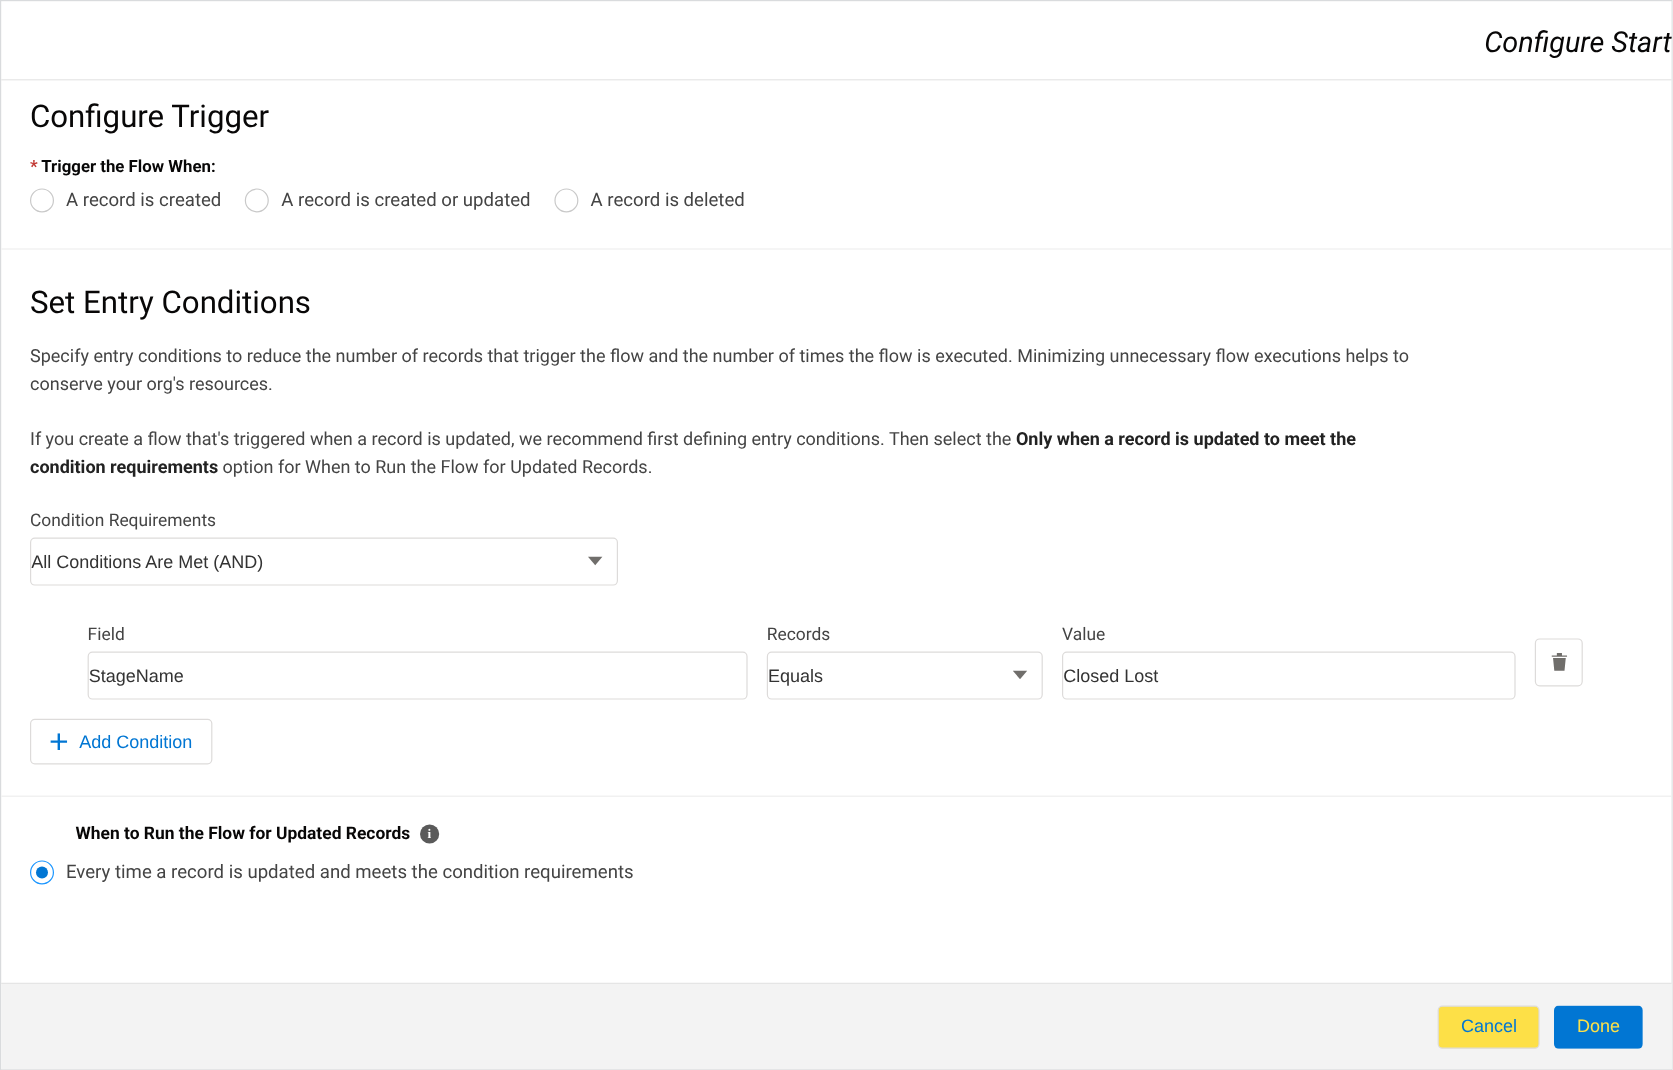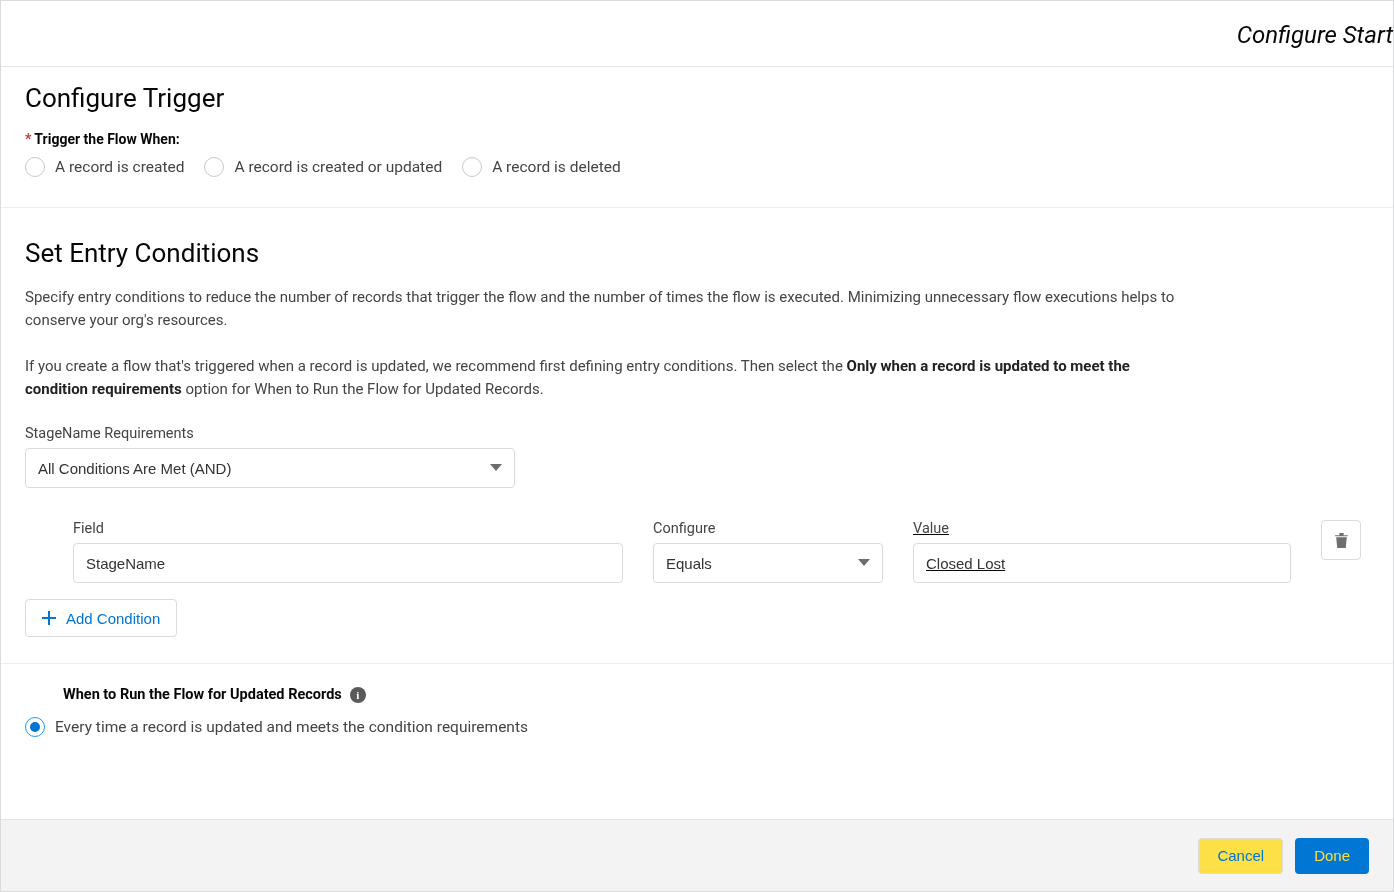--- a/index.html
+++ b/index.html
@@ -66,34 +66,34 @@
 
   .body-text { font-size: 15px; color: #444; line-height: 1.55; max-width: 1160px; }
   .body-text + .body-text { margin-top: 22px; }
   .body-text .bold { font-weight: 700; color: #222; }
 
   .small-label { font-size: 14.5px; color: #444; margin: 24px 0 6px; }
 
   .select-wrap { position: relative; width: 490px; }
   .select-input, .text-input {
     width: 100%; height: 40px; border: 1px solid #dddbda; border-radius: 4px;
-    padding: 0 12px; font-size: 15px; color: #333; background: #fff;
+    padding: 0 0; font-size: 15px; color: #333; background: #fff;
   }
   .select-caret {
     position: absolute; right: 12px; top: 50%; transform: translateY(-50%);
     pointer-events: none;
   }
   .caret-svg { width: 14px; height: 10px; fill: #706e6b; }
 
-  .condition-row { display: flex; gap: 30px; align-items: flex-start; margin-top: 32px; padding-left: 48px; }
+  .condition-row { display: flex; gap: 16px; align-items: center; margin-top: 32px; padding-left: 48px; }
   .col { display: flex; flex-direction: column; }
   .col-label { font-size: 14.5px; color: #444; margin-bottom: 6px; }
   .col-field { width: 550px; }
   .col-operator { width: 230px; position: relative; }
-  .col-value { width: 378px; text-decoration: underline; }
+  .col-value { width: 378px; }
   .delete-btn {
     width: 40px; height: 40px; border: 1px solid #dddbda; border-radius: 4px;
     background: #fff; display:flex; align-items:center; justify-content:center;
     cursor: pointer;
   }
   .trash-svg { width: 15px; height: 17px; fill: #706e6b; }
 
   .add-condition-btn {
     margin-top: 16px;
     height: 38px; padding: 12px 16px; border: 1px solid #dddbda; border-radius: 4px;
@@ -165,38 +165,38 @@
 
     
     <h2 class="section-title" style="margin-top:0">Set Entry Conditions</h2>
 
     <p class="body-text">Specify entry conditions to reduce the number of records that trigger the flow and the number of times the flow is executed. Minimizing unnecessary flow executions helps to conserve your org's resources.</p>
 
     <p class="body-text">
       <span>If you create a flow that's triggered when a record is updated, we recommend first defining entry conditions. Then select the </span><span class="bold">Only when a record is updated to meet the condition requirements</span><span> option for When to Run the Flow for Updated Records.</span>
     </p>
 
-    <div class="small-label">StageName Requirements</div>
+    <div class="small-label">Condition Requirements</div>
     <div class="select-wrap">
       <input class="select-input" readonly="" value="All Conditions Are Met (AND)" style="">
       <span class="select-caret">
         <svg class="caret-svg" viewBox="0 0 14 10">
             <path d="M1 1 L7 8 L13 1 Z"></path>
           </svg>
       </span>
     </div>
 
     
     <div class="condition-row">
       <div class="col col-field">
         <span class="col-label">Field</span>
         <input class="text-input" value="StageName" style="">
       </div>
       <div class="col col-operator">
-        <span class="col-label">Configure</span>
+        <span class="col-label">Records</span>
         <div style="position:relative">
           <input class="text-input" readonly="" value="Equals" style="">
           <span class="select-caret">
             <svg class="caret-svg" viewBox="0 0 14 10">
                 <path d="M1 1 L7 8 L13 1 Z"></path>
               </svg>
           </span>
         </div>
       </div>
       <div class="col col-value">

